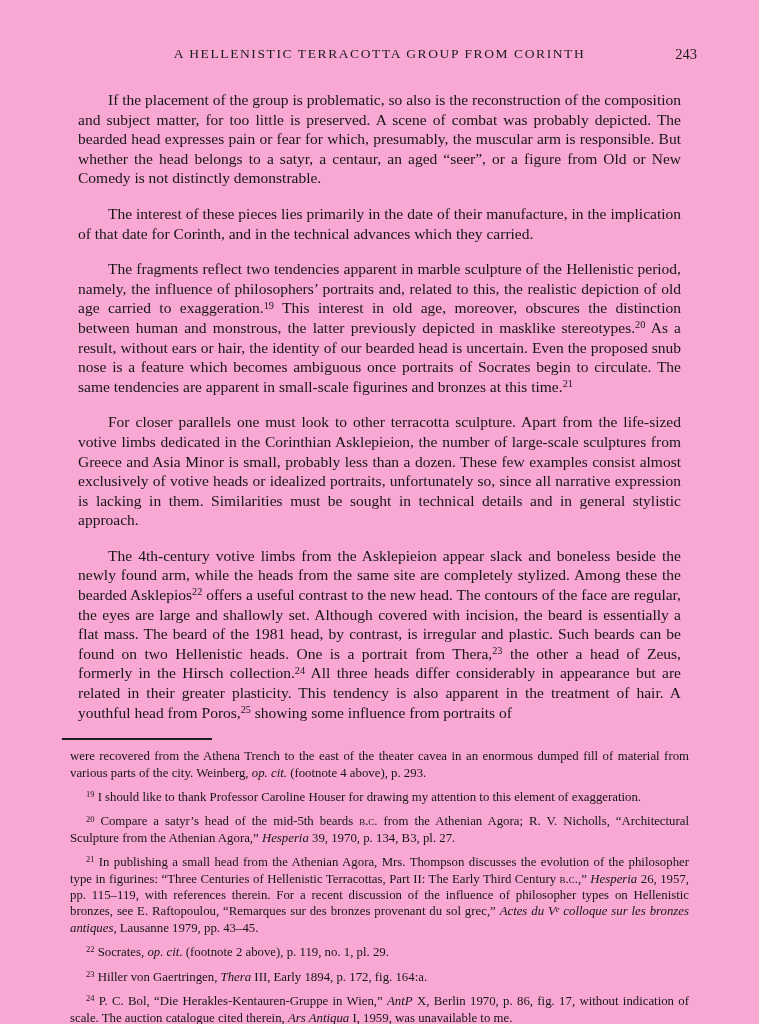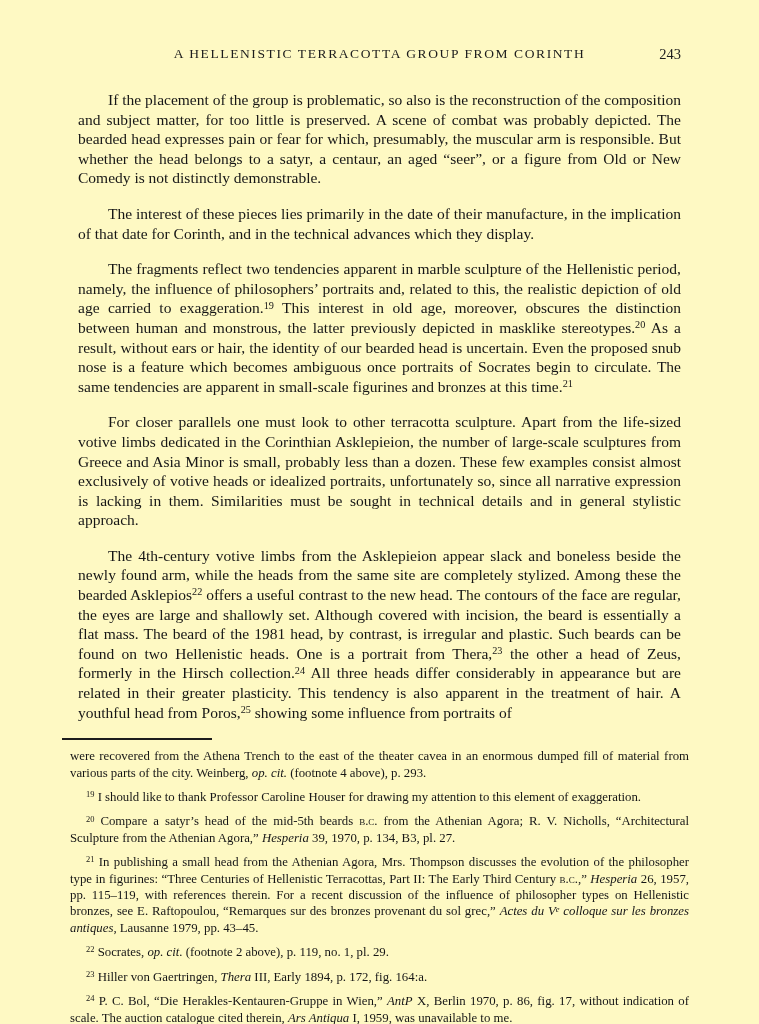--- a/index.html
+++ b/index.html
@@ -5,21 +5,21 @@
   html, body {
     margin: 0;
     padding: 0;
     background: #e8e8e6;
   }
   .page {
     position: relative;
     width: 759px;
     height: 1024px;
     margin: 0 auto;
-    background: #fef9c3;
+    background: #f9a8d4;
     color: #161616;
     font-family: "Liberation Serif", "DejaVu Serif", serif;
     box-sizing: border-box;
     padding: 46px 62px 24px 62px;
     overflow: hidden;
   }
   .running-head {
     position: relative;
     height: 20px;
     margin-bottom: 24px;
@@ -27,21 +27,21 @@
   .head-title {
     display: block;
     text-align: center;
     font-size: 13.5px;
     letter-spacing: 1.6px;
     color: #1c1c1c;
     white-space: nowrap;
   }
   .page-number {
     position: absolute;
-    right: 16px;
+    right: 0;
     top: 0;
     font-size: 14.5px;
     color: #1c1c1c;
   }
   .body-text {
     font-size: 15.5px;
     line-height: 19.6px;
     text-align: justify;
   }
   .para {
@@ -81,21 +81,21 @@
 
 <div class="page">
 
   <header class="running-head">
     <span class="head-title">A HELLENISTIC TERRACOTTA GROUP FROM CORINTH</span>
     <span class="page-number">243</span>
   </header>
 
   <main class="body-text">
     <p class="para"><span class="seg-normal">If the placement of the group is problematic, so also is the reconstruction of the composition and subject matter, for too little is preserved. A scene of combat was probably depicted. The bearded head expresses pain or fear for which, presumably, the muscular arm is responsible. But whether the head belongs to a satyr, a centaur, an aged “seer”, or a figure from Old or New Comedy is not distinctly demonstrable.</span></p>
-    <p class="para"><span class="seg-normal">The interest of these pieces lies primarily in the date of their manufacture, in the implication of that date for Corinth, and in the technical advances which they display.</span></p>
+    <p class="para"><span class="seg-normal">The interest of these pieces lies primarily in the date of their manufacture, in the implication of that date for Corinth, and in the technical advances which they carried.</span></p>
     <p class="para"><span class="seg-normal">The fragments reflect two tendencies apparent in marble sculpture of the Hellenistic period, namely, the influence of philosophers’ portraits and, related to this, the realistic depiction of old age carried to exaggeration.</span><span class="seg-sup">19</span><span class="seg-normal"> This interest in old age, moreover, obscures the distinction between human and monstrous, the latter previously depicted in masklike stereotypes.</span><span class="seg-sup">20</span><span class="seg-normal"> As a result, without ears or hair, the identity of our bearded head is uncertain. Even the proposed snub nose is a feature which becomes ambiguous once portraits of Socrates begin to circulate. The same tendencies are apparent in small-scale figurines and bronzes at this time.</span><span class="seg-sup">21</span></p>
     <p class="para"><span class="seg-normal">For closer parallels one must look to other terracotta sculpture. Apart from the life-sized votive limbs dedicated in the Corinthian Asklepieion, the number of large-scale sculptures from Greece and Asia Minor is small, probably less than a dozen. These few examples consist almost exclusively of votive heads or idealized portraits, unfortunately so, since all narrative expression is lacking in them. Similarities must be sought in technical details and in general stylistic approach.</span></p>
     <p class="para"><span class="seg-normal">The 4th-century votive limbs from the Asklepieion appear slack and boneless beside the newly found arm, while the heads from the same site are completely stylized. Among these the bearded Asklepios</span><span class="seg-sup">22</span><span class="seg-normal"> offers a useful contrast to the new head. The contours of the face are regular, the eyes are large and shallowly set. Although covered with incision, the beard is essentially a flat mass. The beard of the 1981 head, by contrast, is irregular and plastic. Such beards can be found on two Hellenistic heads. One is a portrait from Thera,</span><span class="seg-sup">23</span><span class="seg-normal"> the other a head of Zeus, formerly in the Hirsch collection.</span><span class="seg-sup">24</span><span class="seg-normal"> All three heads differ considerably in appearance but are related in their greater plasticity. This tendency is also apparent in the treatment of hair. A youthful head from Poros,</span><span class="seg-sup">25</span><span class="seg-normal"> showing some influence from portraits of</span></p>
   </main>
 
   <hr class="footnote-rule">
 
   <section class="footnotes">
     <p class="footnote no-indent"><span class="seg-normal">were recovered from the Athena Trench to the east of the theater cavea in an enormous dumped fill of material from various parts of the city. Weinberg, </span><span class="seg-italic">op. cit.</span><span class="seg-normal"> (footnote 4 above), p. 293.</span></p>
     <p class="footnote"><span class="seg-sup">19</span><span class="seg-normal"> I should like to thank Professor Caroline Houser for drawing my attention to this element of exaggeration.</span></p>

